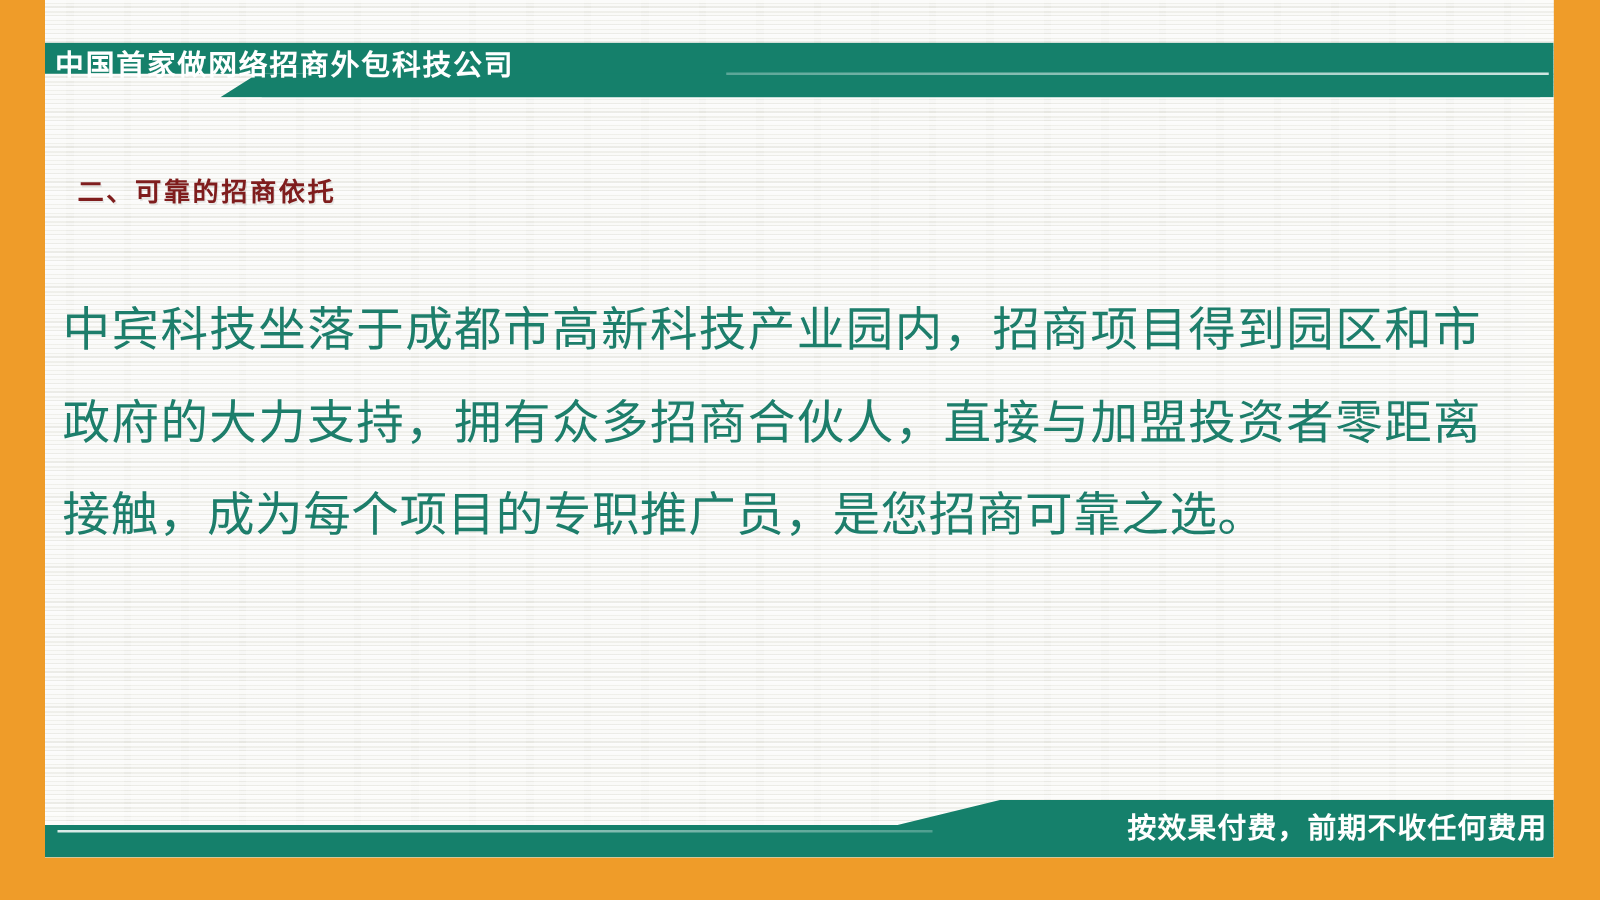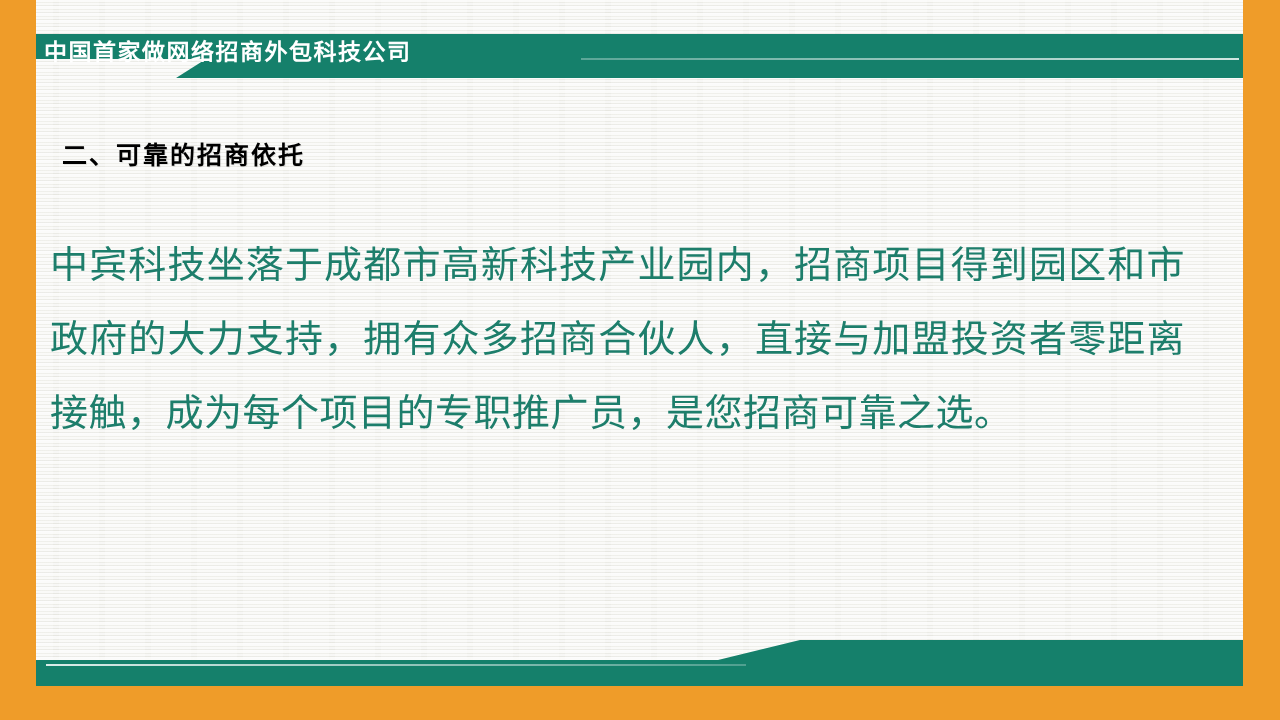--- a/index.html
+++ b/index.html
@@ -110,22 +110,22 @@
     line-height: 30px;
     white-space: nowrap;
   }
 
   
   .section-title {
     position: absolute;
     left: 62px;
     top: 135px;
     z-index: 5;
-    color: #000000;
-    font-size: 25px;
+    color: #7f1d1d;
+    font-size: 21px;
     font-weight: 700;
     letter-spacing: 2px;
     line-height: 40px;
     text-shadow: 1px 1px 0 rgba(0,0,0,.08);
     white-space: nowrap;
   }
   .body-text {
     position: absolute;
     left: 50px;
     top: 228px;
@@ -190,14 +190,15 @@
   <div class="header-band2"></div>
   <div class="header-hairline"></div>
   <div class="header-title">中国首家做网络招商外包科技公司</div>
 
   <div class="section-title">二、可靠的招商依托</div>
 
   <div class="body-text">中宾科技坐落于成都市高新科技产业园内，招商项目得到园区和市政府的大力支持，拥有众多招商合伙人，直接与加盟投资者零距离接触，成为每个项目的专职推广员，是您招商可靠之选。</div>
 
   <div class="footer-band"></div>
   <div class="footer-hairline"></div>
+  <div class="footer-text">按效果付费，前期不收任何费用</div>
 
 </div>
 
 </body></html>

